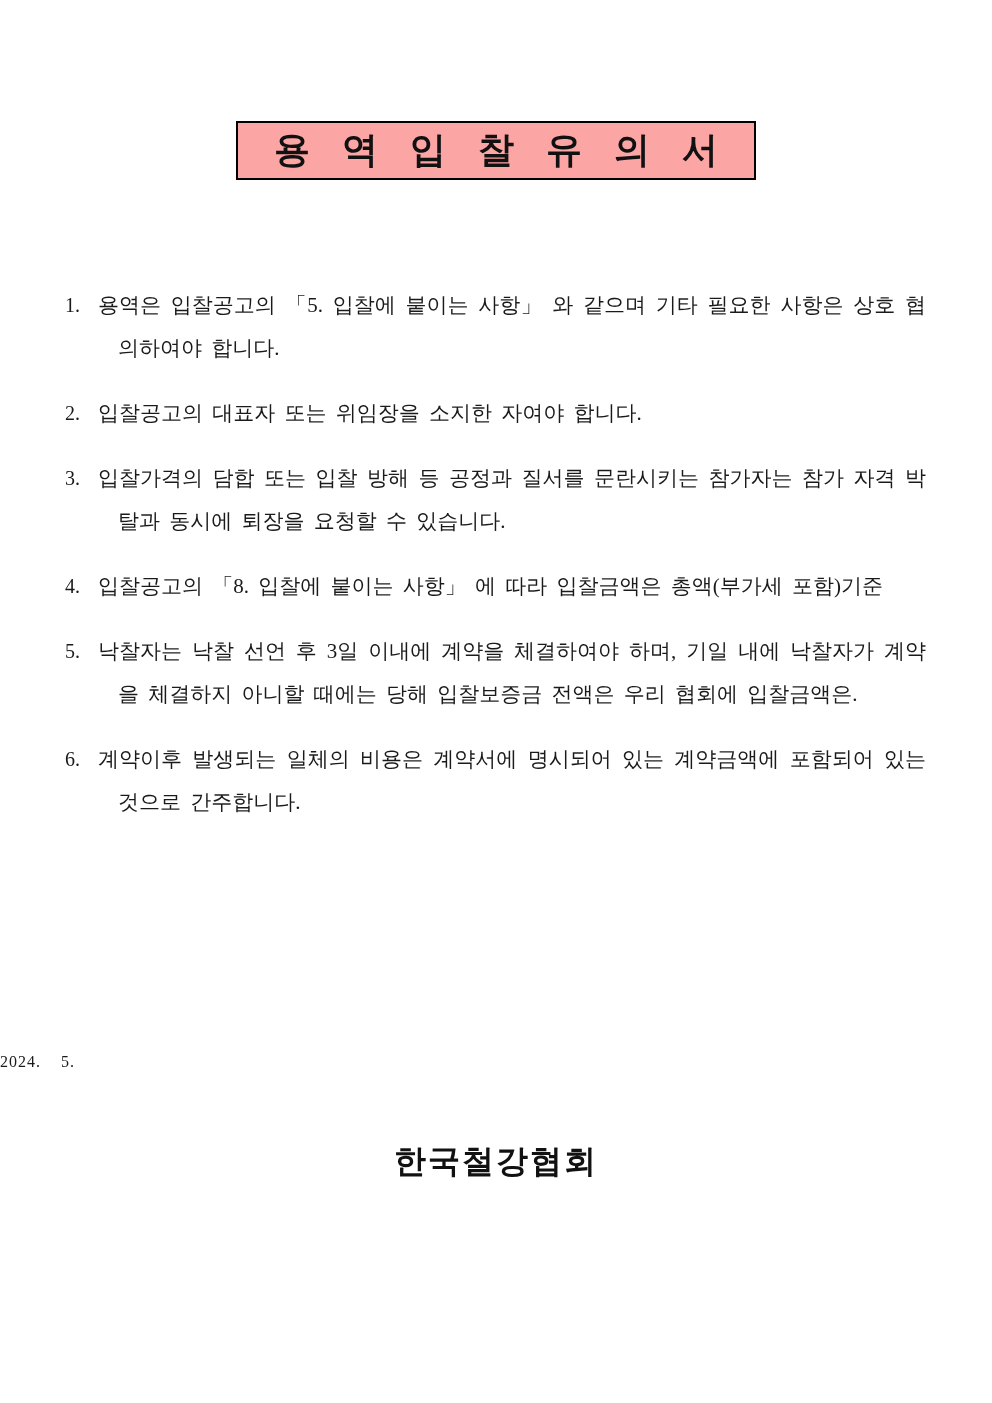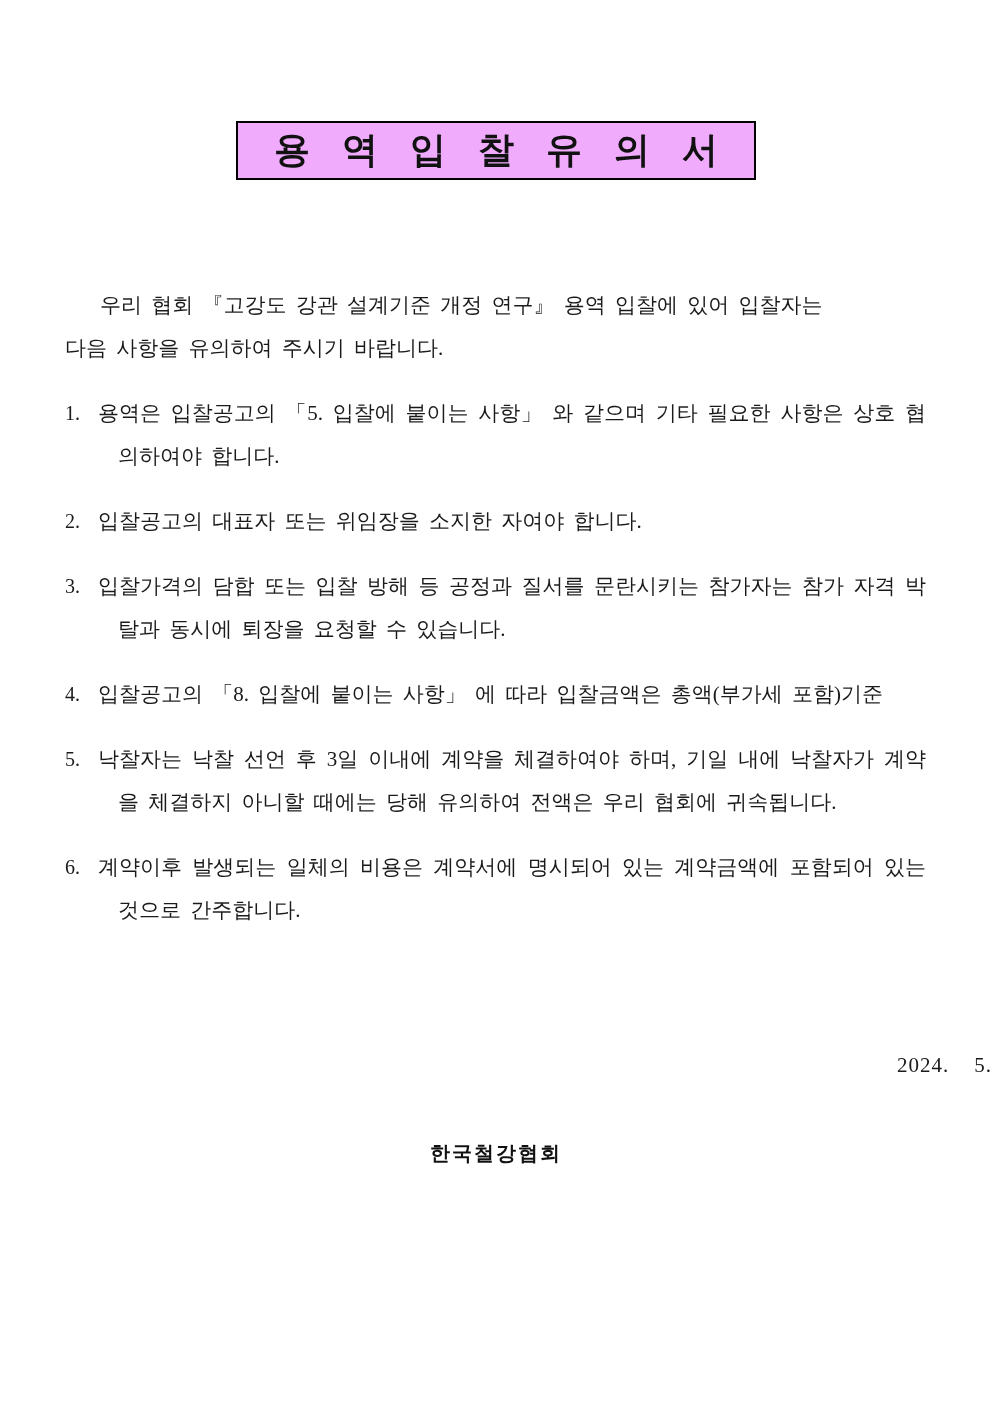--- a/index.html
+++ b/index.html
@@ -55,52 +55,48 @@
     flex: 1;
     padding-left: 20px;
     text-indent: -20px;
     text-align: justify;
   }
   .date-line {
     position: absolute;
     top: 1053px;
     left: 0;
     width: 100%;
-    text-align: right;
-    font-size: 21px;
+    text-align: left;
+    font-size: 16px;
     letter-spacing: 1px;
     white-space: pre;
   }
   .org-line {
     position: absolute;
     top: 1140px;
     left: 0;
     width: 100%;
     text-align: center;
-    font-size: 20px;
+    font-size: 32px;
     font-weight: bold;
     letter-spacing: 2px;
     color: #111111;
   }
 </style>
 </head>
 <body>
 
 <div class="page" style="background: rgb(255, 255, 255);">
 
-  <div class="title-box" style="background: #f0abfc; border-color: rgb(0, 0, 0);">
+  <div class="title-box" style="background: #fca5a5; border-color: rgb(0, 0, 0);">
     <span class="title-text">용 역 입 찰 유 의 서</span>
   </div>
 
   <div class="body-area">
 
-    <div class="intro">
-      <div class="intro-line-1">우리 협회 『고강도 강관 설계기준 개정 연구』 용역 입찰에 있어 입찰자는</div>
-      <div class="intro-line-2">다음 사항을 유의하여 주시기 바랍니다.</div>
-    </div>
 
     <div class="item">
       <span class="item-num">1.</span>
       <span class="item-text">용역은 입찰공고의 「5. 입찰에 붙이는 사항」 와 같으며 기타 필요한 사항은 상호 협의하여야 합니다.</span>
     </div>
 
     <div class="item">
       <span class="item-num">2.</span>
       <span class="item-text">입찰공고의 대표자 또는 위임장을 소지한 자여야 합니다.</span>
     </div>
@@ -110,21 +106,21 @@
       <span class="item-text">입찰가격의 담합 또는 입찰 방해 등 공정과 질서를 문란시키는 참가자는 참가 자격 박탈과 동시에 퇴장을 요청할 수 있습니다.</span>
     </div>
 
     <div class="item">
       <span class="item-num">4.</span>
       <span class="item-text">입찰공고의 「8. 입찰에 붙이는 사항」 에 따라 입찰금액은 총액(부가세 포함)기준</span>
     </div>
 
     <div class="item">
       <span class="item-num">5.</span>
-      <span class="item-text">낙찰자는 낙찰 선언 후 3일 이내에 계약을 체결하여야 하며, 기일 내에 낙찰자가 계약을 체결하지 아니할 때에는 당해 유의하여 전액은 우리 협회에 귀속됩니다.</span>
+      <span class="item-text">낙찰자는 낙찰 선언 후 3일 이내에 계약을 체결하여야 하며, 기일 내에 낙찰자가 계약을 체결하지 아니할 때에는 당해 입찰보증금 전액은 우리 협회에 입찰금액은.</span>
     </div>
 
     <div class="item">
       <span class="item-num">6.</span>
       <span class="item-text">계약이후 발생되는 일체의 비용은 계약서에 명시되어 있는 계약금액에 포함되어 있는 것으로 간주합니다.</span>
     </div>
 
   </div>
 
   <div class="date-line">2024.    5.</div>

